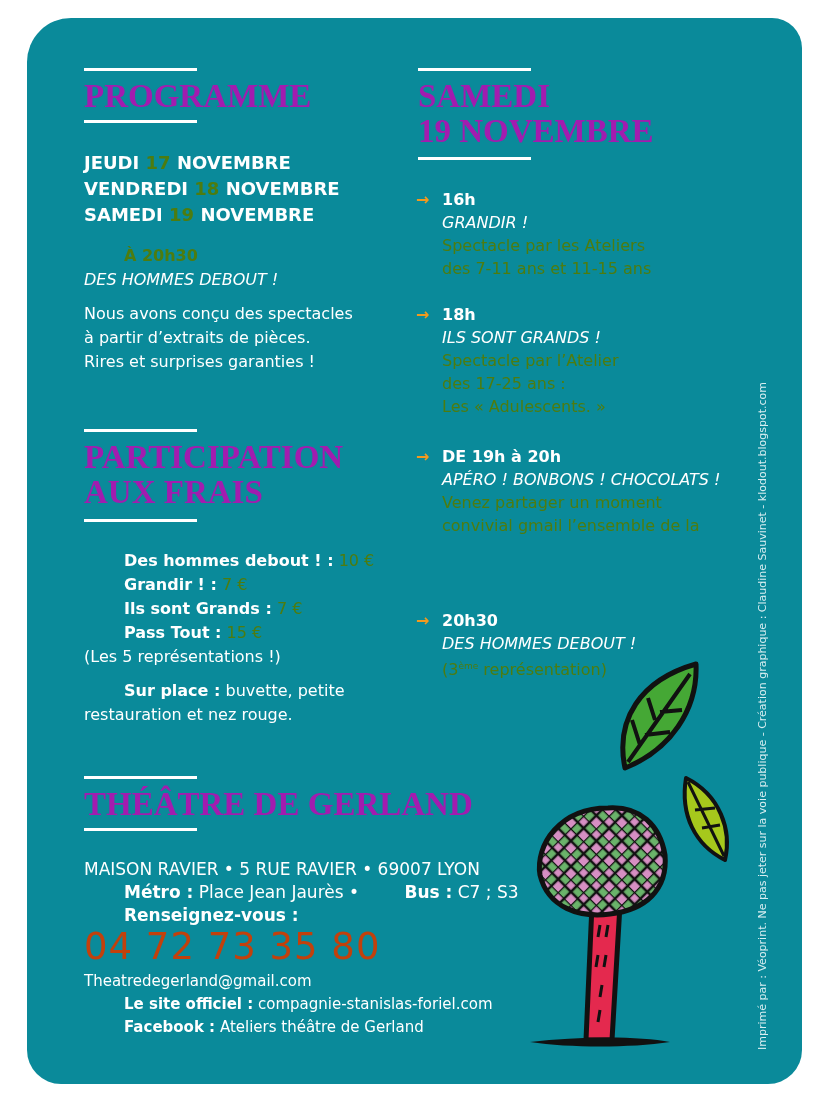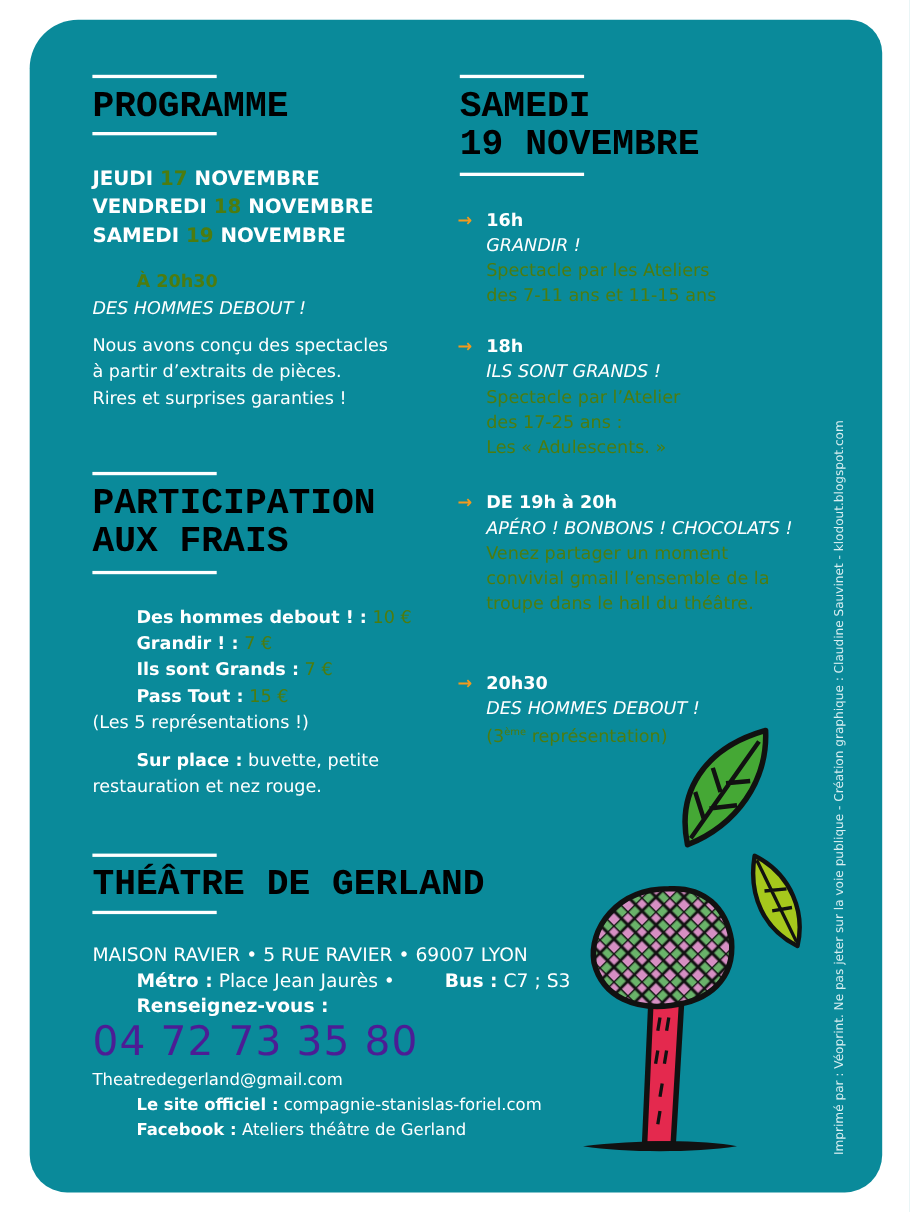--- a/index.html
+++ b/index.html
@@ -1,32 +1,32 @@
 <!DOCTYPE html>
 <html><head>
 <meta charset="utf-8">
 <style>
   html, body { margin: 0; padding: 0; background: #ffffff; }
   body { width: 827px; height: 1102px; position: relative; overflow: hidden;
          font-family: "DejaVu Sans", sans-serif; }
   .panel { position: absolute; left: 27px; top: 18px; width: 775px; height: 1066px;
            background: #0a8a9a; border-radius: 44px 30px 34px 34px; }
   .rule { position: absolute; height: 3px; background: #ffffff; width: 113px; }
-  .h1 { position: absolute; color: #000000; font-family: Liberation Mono, monospace;
+  .h1 { position: absolute; color: #a21caf; font-family: Liberation Serif, serif;
         font-weight: bold; font-size: 33px; line-height: 35px; letter-spacing: 0px; margin: 0; }
   .txt { position: absolute; color: #ffffff; font-size: 16px; line-height: 24px; }
   .b { font-weight: bold; margin-left: 40px; }
   .y { color: #4d7c0f; }
   .i { font-style: italic; }
   .days .line { font-weight: bold; font-size: 18px; line-height: 26px; white-space: nowrap; }
   .arrow { color: #f39a1e; font-weight: bold; position: absolute; left: -26px; top: 0; }
   .ev { position: absolute; left: 442px; font-size: 16px; line-height: 23px; color: #fff; }
   .ev .time { font-weight: bold; }
   .price-row { white-space: nowrap; }
-  .phone { position: absolute; left: 84px; top: 925px; color: #4c1d95; font-size: 37px; line-height: 44px; letter-spacing: 1px; }
+  .phone { position: absolute; left: 84px; top: 925px; color: #c2410c; font-size: 37px; line-height: 44px; letter-spacing: 1px; }
   .vert { position: absolute; left: 756px; top: 1050px; transform-origin: 0 0; transform: rotate(-90deg);
           color: #d8eef1; font-size: 11px; white-space: nowrap; }
   .illu { position: absolute; left: 520px; top: 650px; }
 </style>
 </head>
 <body>
 
 <div class="panel"></div>
 
 <div class="rule" style="left:84px;top:68px;"></div>
@@ -91,21 +91,20 @@
   <div class="y">des 17-25 ans :</div>
   <div class="y">Les « Adulescents. »</div>
 </div>
 
 <div class="ev" style="top:445px;">
   <span class="arrow">→</span>
   <div class="time">DE 19h à 20h</div>
   <div class="i">APÉRO ! BONBONS ! CHOCOLATS !</div>
   <div class="y">Venez partager un moment</div>
   <div class="y">convivial gmail l’ensemble de la</div>
-  <div class="y">troupe dans le hall du théâtre.</div>
 </div>
 
 <div class="ev" style="top:609px;">
   <span class="arrow">→</span>
   <div class="time">20h30</div>
   <div class="i">DES HOMMES DEBOUT !</div>
   <div class="y"><span>(3</span><sup style="font-size:9px;">ème</sup><span> représentation)</span></div>
 </div>
 
 <div class="rule" style="left:84px;top:776px;"></div>

